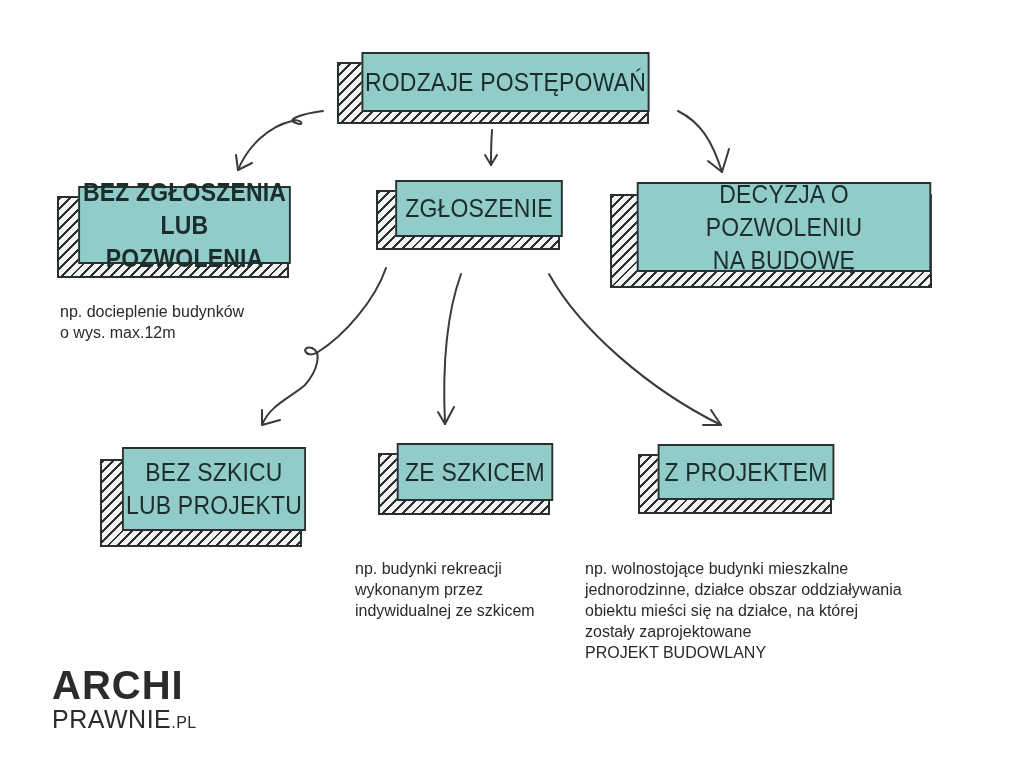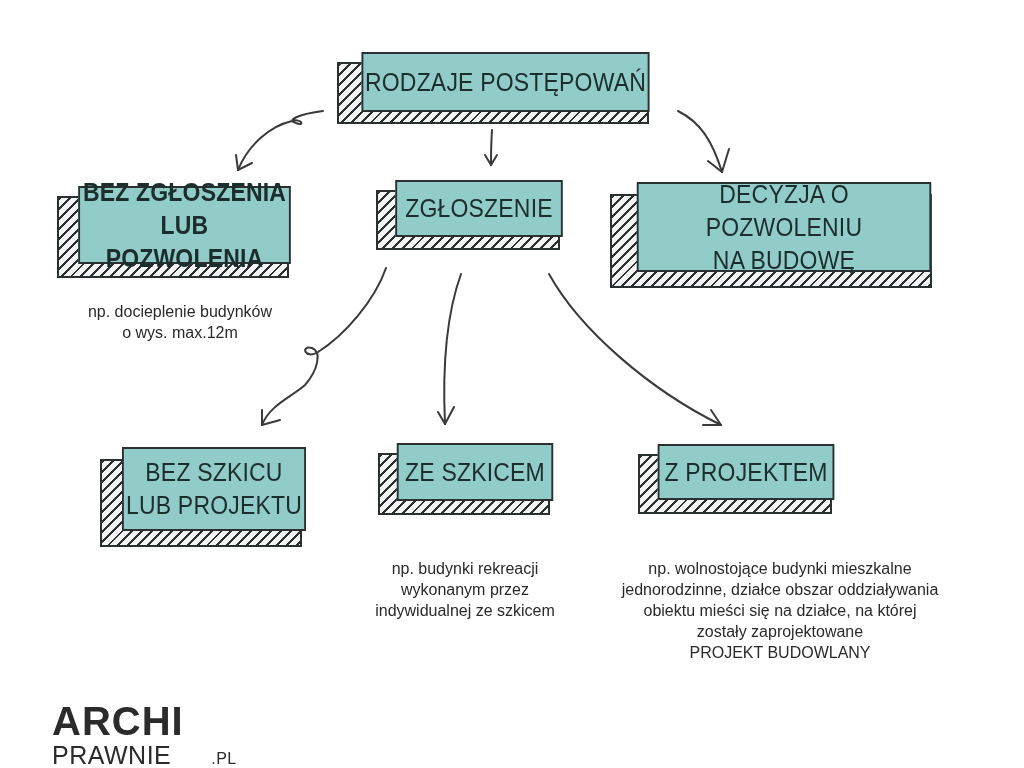--- a/index.html
+++ b/index.html
@@ -14,28 +14,28 @@
       box-sizing:border-box; font-size:25px; line-height:33px; color:#1c2d2d;
       letter-spacing:0.2px; font-stretch: condensed; transform: scaleX(0.92);
       transform-origin: center;
     }
     .node .face span { display:block; }
     .node .side {
       position:absolute; box-sizing:border-box; border:2px solid #2a2f2f;
       background: repeating-linear-gradient(135deg, #2a2f2f 0 2px, #f4f4f4 2px 7px);
     }
     .note {
-      position:absolute; text-align:center; font-size:16px; line-height:21px; color:#2a2a2a;
+      position:absolute; text-align:left; font-size:16px; line-height:21px; color:#2a2a2a;
     }
     .note span { display:block; }
     svg.arrows { position:absolute; left:0; top:0; }
     .logo { position:absolute; left:52px; top:665px; }
-    .logo .top { font-size:40px; font-weight:bold; line-height:40px; color:#2b2b2b; letter-spacing:1px;margin-top:36px; }
+    .logo .top { font-size:40px; font-weight:bold; line-height:40px; color:#2b2b2b; letter-spacing:1px; }
     .logo .bottom { font-size:25px; line-height:28px; color:#2b2b2b; letter-spacing:0.5px; }
-    .logo .bottom .pl { font-size:16px;margin-left:40px; }
+    .logo .bottom .pl { font-size:16px; }
   </style>
 </head>
 <body>
 
 <svg class="arrows" width="1024" height="768">
   <g fill="none" stroke="#3a3a3a" stroke-width="2" stroke-linecap="round">
 
     <path d="M323,111 C300,114 285,120 296,123 C305,127 302,118 292,121 C270,126 248,145 238,170"></path>
     <path d="M238,170 L236,155 M238,170 L252,163"></path>
 

